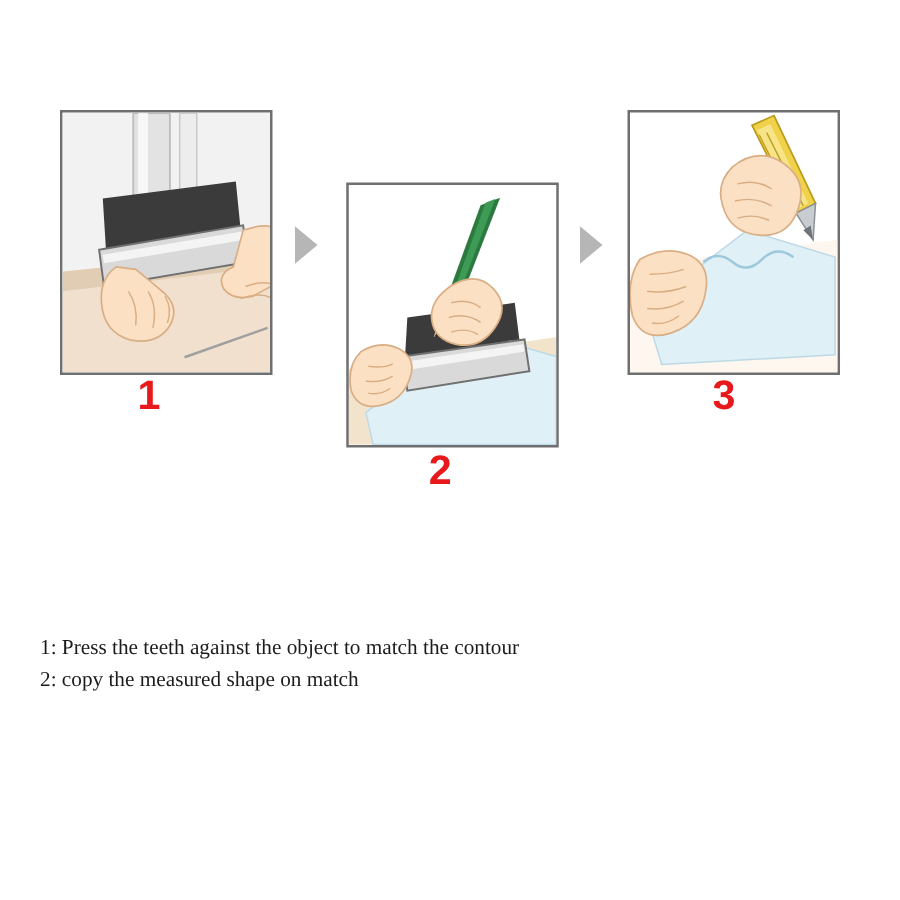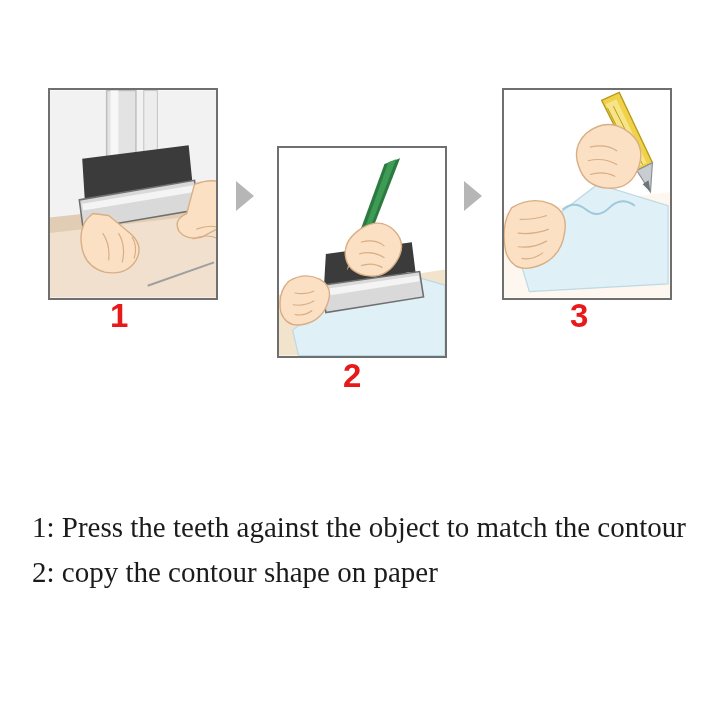--- a/index.html
+++ b/index.html
@@ -63,21 +63,21 @@
 
   
   #captions {
     position: absolute;
     left: 32px;
     top: 505px;
     width: 660px;
   }
   .caption-line {
     font-family: "Liberation Serif", serif;
-    font-size: 29px;
+    font-size: 17px;
     color: #1b1b1b;
     line-height: 1.55;
     white-space: nowrap;
   }
 </style>
 </head>
 <body>
 
 <div id="stage">
 
@@ -187,16 +187,16 @@
       <path d="M16 132 Q32 132 44 128" stroke="#d9ae84" stroke-width="1.2" fill="none"></path>
       <path d="M14 146 Q30 148 46 142" stroke="#d9ae84" stroke-width="1.2" fill="none"></path>
       <path d="M14 160 Q30 162 44 154" stroke="#d9ae84" stroke-width="1.2" fill="none"></path>
       <path d="M18 172 Q30 174 40 166" stroke="#d9ae84" stroke-width="1.2" fill="none"></path>
     </svg>
   </div>
   <div class="step-number" id="step-num-3">3</div>
 
   <div id="captions">
     <div class="caption-line">1: Press the teeth against the object to match the contour</div>
-    <div class="caption-line">2: copy the contour shape on paper</div>
+    <div class="caption-line">2: copy the measured shape on match</div>
   </div>
 
 </div>
 
 </body></html>

